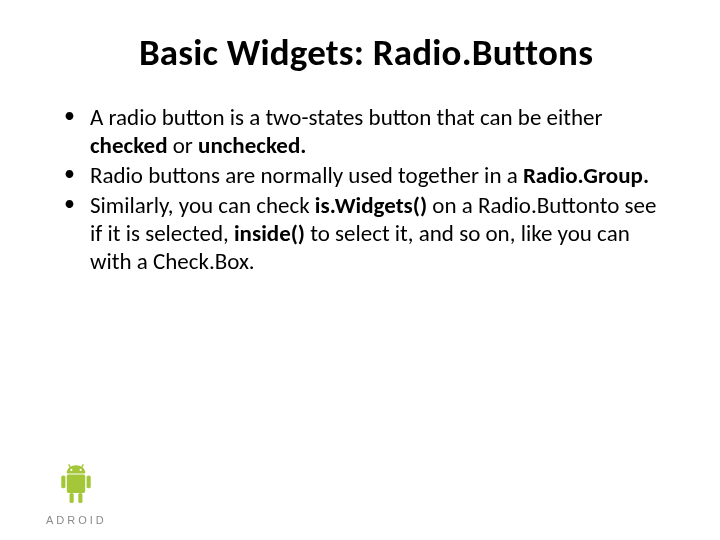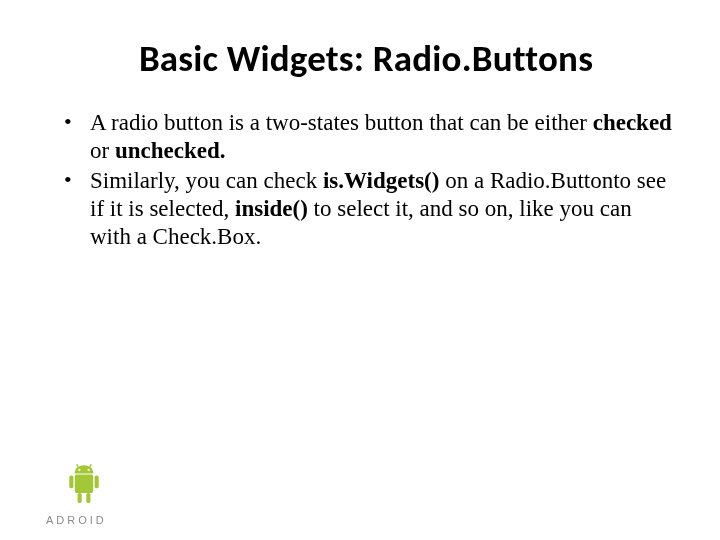--- a/index.html
+++ b/index.html
@@ -13,70 +13,72 @@
   }
   .slide{
     padding:28px 48px 0 60px;
     box-sizing:border-box;
     height:100%;
   }
   .title{
     font-size:37px;
     font-weight:700;
     text-align:center;
-    margin:8px 0 28px 0;
+    margin:2px 0 28px 0;
     letter-spacing:0.2px;
   }
   ul.bullets{
     list-style:none;
     margin:0;
     padding:0;
   }
   ul.bullets>li{
     position:relative;
     padding-left:30px;
     font-size:23px;
     line-height:1.22;
     margin-bottom:2px;
-    font-family:Liberation Serif, serif;
   }
   ul.bullets>li::before{
     content:"•";
     position:absolute;
     left:4px;
     top:0;
     font-size:22px;
   }
   .bold{font-weight:700}
   .android{
     position:absolute;
     left:46px;
     bottom:14px;
     display:flex;
     flex-direction:column;
-    align-items:flex-end;
+    align-items:center;
   }
   .android svg.bot{width:46px;height:52px;display:block}
   .wordmark{
     font-family:Arial,sans-serif;
     font-size:11px;
     letter-spacing:3px;
     color:#8a8a8a;
     margin-top:2px;
   }
 </style>
 </head>
 <body>
 
 <div class="slide">
   <h1 class="title">Basic Widgets: Radio.Buttons</h1>
 
   <ul class="bullets">
     <li>
       <span>A radio button is a two-states button that can be either </span><span class="bold">checked</span><span> or </span><span class="bold">unchecked.</span>
+    </li>
+    <li>
+      <span>Radio buttons are normally used together in a </span><span class="bold">Radio.Group</span><span class="bold">.</span>
     </li>
     <li>
       <span>Similarly, you can check </span><span class="bold">is.Widgets()</span><span> on a Radio.Buttonto see if it is selected, </span><span class="bold">inside()</span><span> to select it, and so on, like you can with a Check.Box.</span>
     </li>
   </ul>
 
   <div class="android">
     <svg class="bot" viewBox="0 0 100 110">
       <g fill="#a4c639">
         <path d="M30 24 a20 14 0 0 1 40 0 v4 h-40 z"></path>

